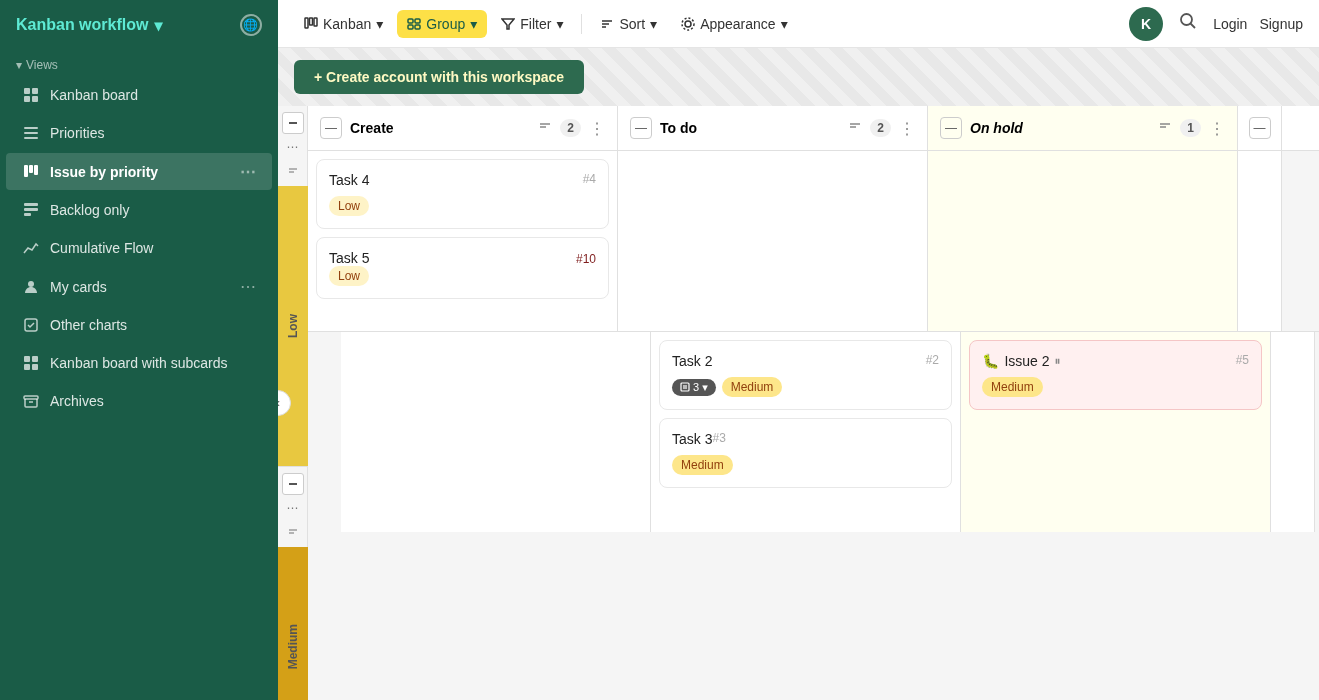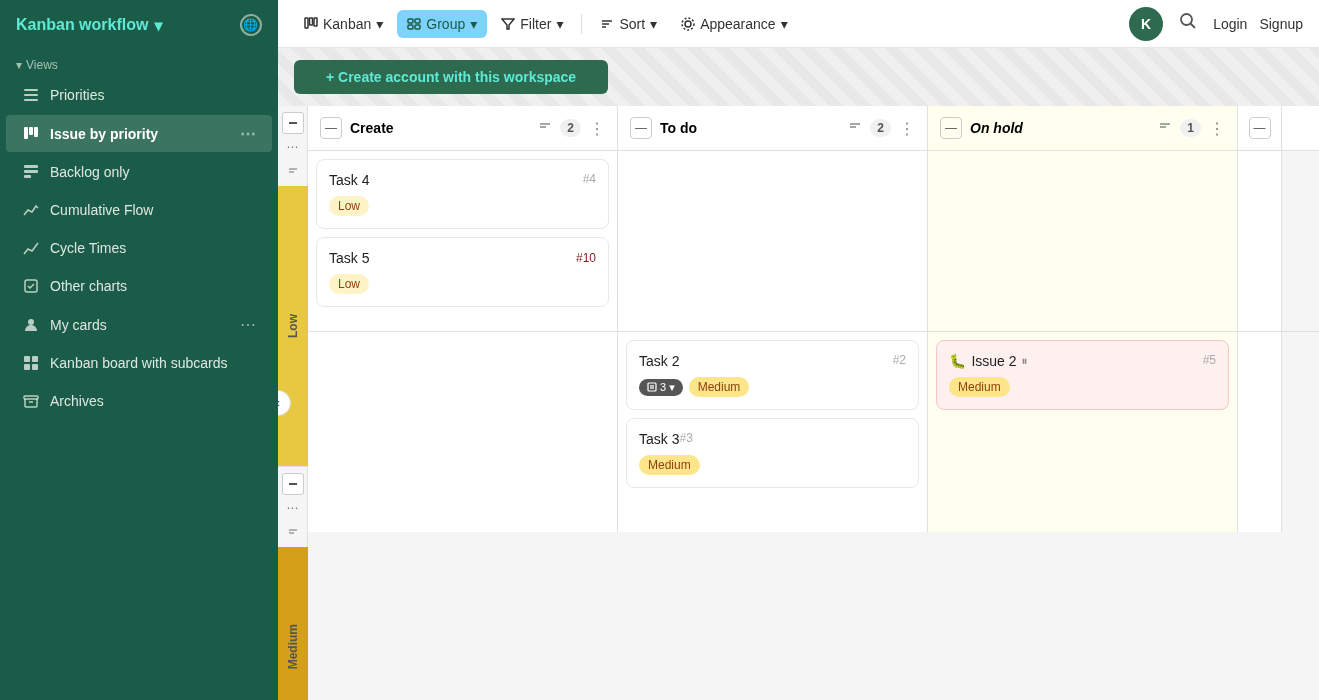--- a/index.html
+++ b/index.html
@@ -16,30 +16,30 @@
     .sidebar-item-icon { width: 18px; height: 18px; display: flex; align-items: center; justify-content: center; flex-shrink: 0; }
     .sidebar-item-actions { margin-left: auto; color: rgba(255,255,255,0.5); display: flex; gap: 4px; }
     .dots-icon::after { content: '⋯'; font-size: 16px; }
 
     
     .main { flex: 1; display: flex; flex-direction: column; overflow: hidden; }
 
     
     .toolbar { background: #fff; border-bottom: 1px solid #e5e5e5; display: flex; align-items: center; padding: 0 16px; height: 48px; gap: 4px; }
     .toolbar-btn { display: flex; align-items: center; gap: 5px; padding: 6px 10px; border-radius: 6px; border: none; background: none; cursor: pointer; font-size: 14px; color: #333; }
-    .toolbar-btn.active { background: #7dd3fc; color: #1a5c47; }
+    .toolbar-btn.active { background: #fde047; color: #1a5c47; }
     .toolbar-sep { width: 1px; height: 20px; background: #e0e0e0; margin: 0 4px; }
     .toolbar-right { margin-left: auto; display: flex; align-items: center; gap: 12px; }
     .avatar-btn { width: 34px; height: 34px; border-radius: 50%; background: #2d6a4f; color: #fff; font-weight: 700; font-size: 14px; display: flex; align-items: center; justify-content: center; cursor: pointer; border: none; }
     .search-icon-btn { background: none; border: none; cursor: pointer; font-size: 18px; color: #555; padding: 4px; }
     .auth-link { color: #333; text-decoration: none; font-size: 14px; cursor: pointer; }
 
     
     .banner { background: repeating-linear-gradient(45deg, #f0f0f0 0px, #f0f0f0 10px, #e8e8e8 10px, #e8e8e8 20px); padding: 12px 16px; }
-    .banner-btn { background: #2d6a4f; color: #5eead4; border: none; border-radius: 6px; padding: 9px 32px; font-size: 14px; font-weight: 600; cursor: pointer; display: flex; align-items: center; gap: 6px; }
+    .banner-btn { background: #2d6a4f; color: #fef9c3; border: none; border-radius: 6px; padding: 9px 20px; font-size: 14px; font-weight: 600; cursor: pointer; display: flex; align-items: center; gap: 6px; }
 
     
     .card { background: #fff; border: 1px solid #e8e8e8; border-radius: 8px; padding: 12px; margin-bottom: 8px; cursor: pointer; }
     .card-tag { display: inline-block; padding: 3px 9px; border-radius: 12px; font-size: 12px; font-weight: 500; }
     .tag-low { background: #fef3c7; color: #92400e; }
     .tag-medium { background: #fde68a; color: #92400e; }
 
     
     .card.issue { background: #fff0f0; border-color: #f5c6c6; }
 
@@ -58,20 +58,31 @@
       <span>▾</span>
     </div>
     <div class="sidebar-globe">🌐</div>
   </div>
 
   <div class="sidebar-section-label">
     <span>▾</span>
     <span>Views</span>
   </div>
 
+  <div class="sidebar-item">
+    <div class="sidebar-item-icon">
+      <svg width="16" height="16" viewBox="0 0 16 16" fill="rgba(255,255,255,0.7)">
+          <rect x="1" y="1" width="6" height="6" rx="1"></rect>
+          <rect x="9" y="1" width="6" height="6" rx="1"></rect>
+          <rect x="1" y="9" width="6" height="6" rx="1"></rect>
+          <rect x="9" y="9" width="6" height="6" rx="1"></rect>
+        </svg>
+    </div>
+    <span>Kanban board</span>
+  </div>
 
   <div class="sidebar-item">
     <div class="sidebar-item-icon">
       <svg width="16" height="16" viewBox="0 0 16 16" fill="rgba(255,255,255,0.7)">
           <rect x="1" y="2" width="14" height="2" rx="1"></rect>
           <rect x="1" y="7" width="14" height="2" rx="1"></rect>
           <rect x="1" y="12" width="14" height="2" rx="1"></rect>
         </svg>
     </div>
     <span>Priorities</span>
@@ -104,50 +115,42 @@
 
   <div class="sidebar-item">
     <div class="sidebar-item-icon">
       <svg width="16" height="16" viewBox="0 0 16 16" fill="none" stroke="rgba(255,255,255,0.7)" stroke-width="1.5">
           <polyline points="1,13 5,8 9,10 13,4 15,6"></polyline>
         </svg>
     </div>
     <span>Cumulative Flow</span>
   </div>
 
-  <div class="sidebar-item">
-    <div class="sidebar-item-icon">
-      <svg width="16" height="16" viewBox="0 0 16 16" fill="none" stroke="rgba(255,255,255,0.7)" stroke-width="1.5">
-          <polyline points="1,14 5,9 9,11 15,3"></polyline>
-        </svg>
-    </div>
-    <span>Cycle Times</span>
+
+  <div class="sidebar-item">
+    <div class="sidebar-item-icon">
+      <svg width="16" height="16" viewBox="0 0 16 16" fill="rgba(255,255,255,0.7)">
+          <circle cx="8" cy="5" r="3"></circle>
+          <path d="M2 14c0-3.3 2.7-6 6-6s6 2.7 6 6"></path>
+        </svg>
+    </div>
+    <span>My cards</span>
+    <div class="sidebar-item-actions">
+      <span class="dots-icon"></span>
+    </div>
   </div>
 
   <div class="sidebar-item">
     <div class="sidebar-item-icon">
       <svg width="16" height="16" viewBox="0 0 16 16" fill="none" stroke="rgba(255,255,255,0.7)" stroke-width="1.5">
           <rect x="2" y="2" width="12" height="12" rx="2"></rect>
           <polyline points="5,8 7,10 11,6"></polyline>
         </svg>
     </div>
     <span>Other charts</span>
-  </div>
-
-  <div class="sidebar-item">
-    <div class="sidebar-item-icon">
-      <svg width="16" height="16" viewBox="0 0 16 16" fill="rgba(255,255,255,0.7)">
-          <circle cx="8" cy="5" r="3"></circle>
-          <path d="M2 14c0-3.3 2.7-6 6-6s6 2.7 6 6"></path>
-        </svg>
-    </div>
-    <span>My cards</span>
-    <div class="sidebar-item-actions">
-      <span class="dots-icon"></span>
-    </div>
   </div>
 
   <div class="sidebar-item">
     <div class="sidebar-item-icon">
       <svg width="16" height="16" viewBox="0 0 16 16" fill="rgba(255,255,255,0.7)">
           <rect x="1" y="1" width="6" height="6" rx="1"></rect>
           <rect x="9" y="1" width="6" height="6" rx="1"></rect>
           <rect x="1" y="9" width="6" height="6" rx="1"></rect>
           <rect x="9" y="9" width="6" height="6" rx="1"></rect>
         </svg>
@@ -342,36 +345,36 @@
 
             <div class="card">
               <div style="display:flex;align-items:flex-start;justify-content:space-between;margin-bottom:8px;">
                 <span style="font-weight:500;font-size:14px;color:#222;">Task 4</span>
                 <span style="font-size:12px;color:#aaa;">#4</span>
               </div>
               <span class="card-tag tag-low">Low</span>
             </div>
 
             <div class="card">
-              <div style="display:flex;align-items:center;justify-content:space-between;margin-bottom:8px;gap:20px;">
+              <div style="display:flex;align-items:flex-end;justify-content:space-between;gap:20px;">
                 <span style="font-weight:500;font-size:14px;color:#222;">Task 5</span>
                 <span style="font-size:12px;color:#7f1d1d;">#10</span>
               </div>
               <span class="card-tag tag-low">Low</span>
             </div>
           </div>
 
           <div style="min-width:310px;width:310px;padding:8px;background:#fff;border-right:1px solid #e0e0e0;min-height:180px;"></div>
 
           <div style="min-width:310px;width:310px;padding:8px;background:#fffff0;border-right:1px solid #e0e0e0;min-height:180px;"></div>
 
           <div style="min-width:44px;width:44px;background:#fff;border-right:1px solid #e0e0e0;"></div>
         </div>
 
-        <div style="display:flex;">
+        <div style="display:flex;margin-left:33px;">
 
           <div style="min-width:310px;width:310px;padding:8px;background:#fff;border-right:1px solid #e0e0e0;min-height:200px;"></div>
 
           <div style="min-width:310px;width:310px;padding:8px;background:#fff;border-right:1px solid #e0e0e0;min-height:200px;">
 
             <div class="card">
               <div style="display:flex;align-items:flex-start;justify-content:space-between;margin-bottom:8px;">
                 <span style="font-weight:500;font-size:14px;color:#222;">Task 2</span>
                 <span style="font-size:12px;color:#aaa;">#2</span>
               </div>

